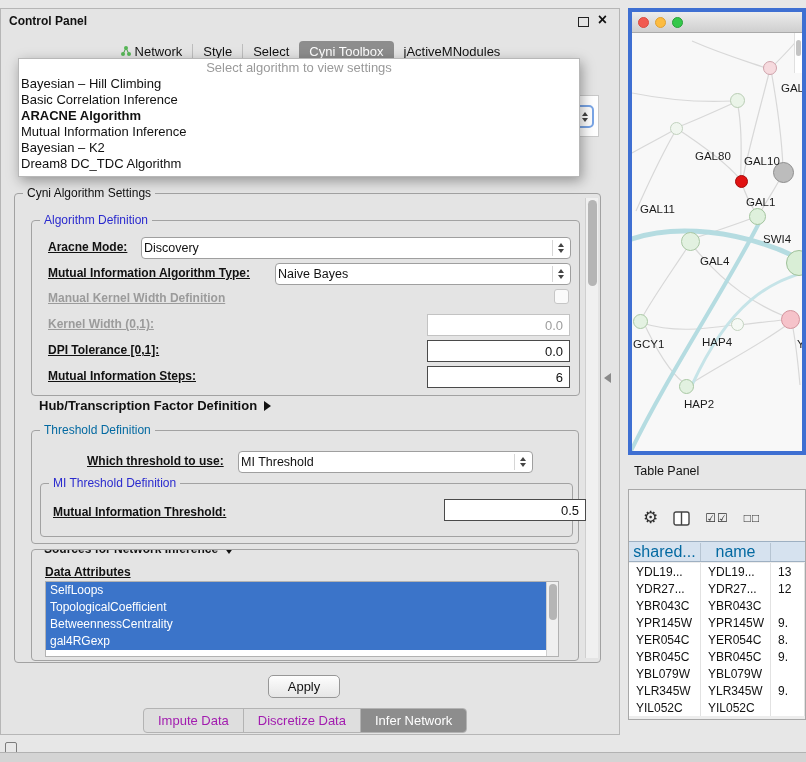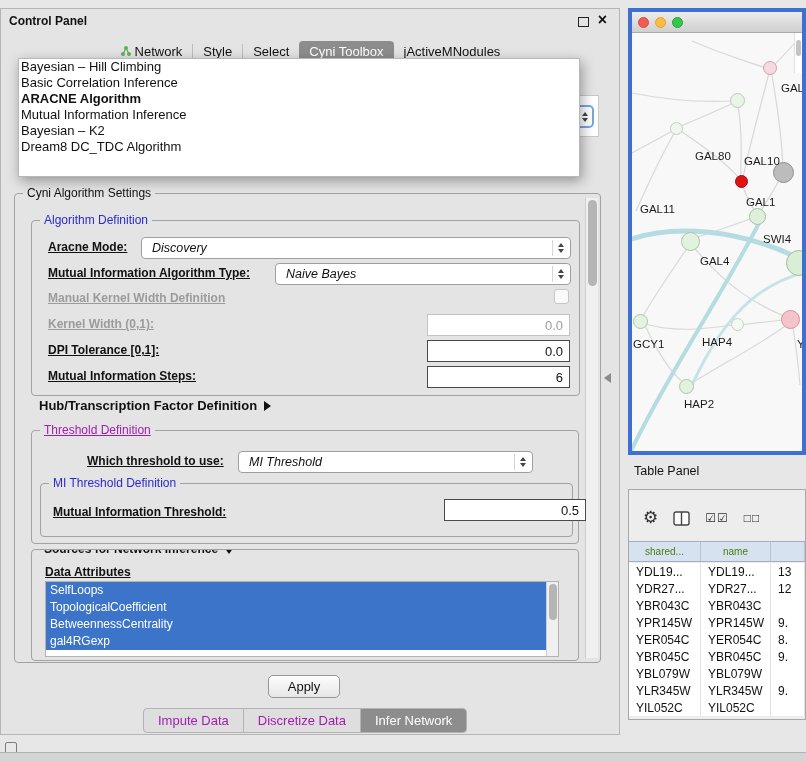--- a/index.html
+++ b/index.html
@@ -12,25 +12,25 @@
   .close-ico{position:absolute;right:12px;top:2px;font-size:16px;font-weight:bold;color:#111;line-height:18px;}
   
   .tabbar{position:absolute;left:0;top:30px;right:0;height:24px;display:flex;justify-content:center;align-items:center;font-size:13px;color:#111;}
   .tab{padding:3px 10px;display:flex;align-items:center;gap:3px;white-space:nowrap;}
   .tab.active{background:#8d8d8d;color:#fff;border-radius:4px;}
   .tabsep{width:1px;height:14px;background:#bdbdbd;}
   
   .group{position:absolute;border:1px solid #a2a2a2;border-radius:4px;box-sizing:border-box;}
   .gtitle{position:absolute;top:-8px;left:8px;background:#e4e4e4;padding:0 4px;font-size:12px;color:#111;white-space:nowrap;}
   .gtitle.blue{color:#2a2ace;}
-  .gtitle.green{color:#a21caf;text-decoration:underline;}
+  .gtitle.green{color:#0369a1;}
   .lbl{position:absolute;font-size:12px;font-weight:bold;color:#111;white-space:nowrap;text-decoration:underline;}
   .lbl.disabled{color:#9b9b9b;}
   
-  .combo{position:absolute;height:22px;background:#fff;border:1px solid #9f9f9f;border-radius:4px;font-size:12.5px;color:#111;display:flex;align-items:center;padding-left:10px;box-sizing:border-box;font-style:italic;}
+  .combo{position:absolute;height:22px;background:#fff;border:1px solid #9f9f9f;border-radius:4px;font-size:12.5px;color:#111;display:flex;align-items:center;padding-left:2px;box-sizing:border-box;}
   .caret{position:absolute;right:2px;top:2px;bottom:2px;width:15px;border-left:1px solid #d6d6d6;display:flex;flex-direction:column;align-items:center;justify-content:center;gap:2px;}
   .tri-up{width:0;height:0;border-left:3.5px solid transparent;border-right:3.5px solid transparent;border-bottom:4.5px solid #444;}
   .tri-dn{width:0;height:0;border-left:3.5px solid transparent;border-right:3.5px solid transparent;border-top:4.5px solid #444;}
   .tri-right{display:inline-block;width:0;height:0;border-top:5px solid transparent;border-bottom:5px solid transparent;border-left:7px solid #111;margin-left:7px;}
   .tri-down-big{display:inline-block;width:0;height:0;border-left:5px solid transparent;border-right:5px solid transparent;border-top:7px solid #111;margin-left:6px;vertical-align:-1px;}
   
   .field{position:absolute;height:22px;background:#fff;border:1px solid #4a4a4a;font-size:13px;color:#111;display:flex;align-items:center;justify-content:flex-end;padding-right:6px;box-sizing:border-box;}
   .field.disabled{border-color:#c3c3c3;color:#9d9d9d;}
   .checkbox{position:absolute;width:15px;height:15px;background:#fafafa;border:1px solid #c6c6c6;border-radius:3px;box-sizing:border-box;}
   
@@ -65,21 +65,21 @@
   .net-node{position:absolute;border-radius:50%;border:1px solid;box-sizing:border-box;}
   .net-label{position:absolute;font-size:11.5px;color:#1c1c1c;white-space:nowrap;}
   .net-scroll{position:absolute;right:0;top:0;width:7px;height:40px;background:#fff;border-left:1px solid #e0e0e0;}
   .net-scroll .vthumb{left:1px;top:7px;width:5px;height:16px;background:#c4c4c4;}
   
   .tp-label{position:absolute;left:634px;top:464px;font-size:12.5px;color:#111;}
   #tpanel{position:absolute;left:628px;top:489px;width:178px;height:231px;background:#ededed;border:1px solid #a8a8a8;box-sizing:border-box;overflow:hidden;}
   .tp-toolbar{position:absolute;left:14px;top:16px;height:24px;display:flex;align-items:center;gap:15px;}
   .gear{font-size:17px;color:#2e2e2e;line-height:20px;}
   .pairs{font-size:12px;color:#2e2e2e;letter-spacing:1px;}
-  .tp-header{position:absolute;left:0;top:51px;right:0;height:21px;background:#d6e2ef;border-top:1px solid #9eb0c2;border-bottom:1px solid #9eb0c2;display:flex;font-size:10px;color:#4d7c0f;box-sizing:border-box;}
+  .tp-header{position:absolute;left:0;top:51px;right:0;height:21px;background:#d6e2ef;border-top:1px solid #9eb0c2;border-bottom:1px solid #9eb0c2;display:flex;font-size:16px;color:#0369a1;box-sizing:border-box;align-items:flex-end;}
   .tp-header span{display:flex;align-items:center;justify-content:center;border-right:1px solid #b6c4d2;box-sizing:border-box;}
   .tp-body{position:absolute;left:0;top:73px;right:0;}
   .tp-row{display:flex;height:17px;background:#fff;font-size:12px;color:#111;}
   .tp-row span{display:flex;align-items:center;padding-left:7px;border-right:1px solid #e2e2e2;box-sizing:border-box;white-space:nowrap;overflow:hidden;}
   .c0{width:72px;}
   .c1{width:70px;}
   .c2{flex:1;}
   
   .bottom-strip{position:absolute;left:0;top:752px;width:806px;height:10px;background:#d4d4d4;border-top:1px solid #b2b2b2;box-sizing:border-box;}
   .mini-icon{position:absolute;left:5px;top:742px;width:12px;height:12px;border:1.5px solid #7c7c7c;border-radius:2px;background:#e8e8e8;box-sizing:border-box;}
@@ -123,20 +123,21 @@
     </div>
 
     <div id="combo-remnant">
       <div class="focusbox">
         <div class="tri-up"></div>
         <div class="tri-dn"></div>
       </div>
     </div>
 
     <div id="algo-popup">
+      <div class="popup-ph">Select algorithm to view settings</div>
       <div class="popup-item">Bayesian – Hill Climbing</div>
       <div class="popup-item">Basic Correlation Inference</div>
       <div class="popup-item bold">ARACNE Algorithm</div>
       <div class="popup-item">Mutual Information Inference</div>
       <div class="popup-item">Bayesian – K2</div>
       <div class="popup-item">Dream8 DC_TDC Algorithm</div>
     </div>
 
     <div class="group" style="left:13px;top:184px;width:587px;height:470px;">
       <span class="gtitle">Cyni Algorithm Settings</span>

